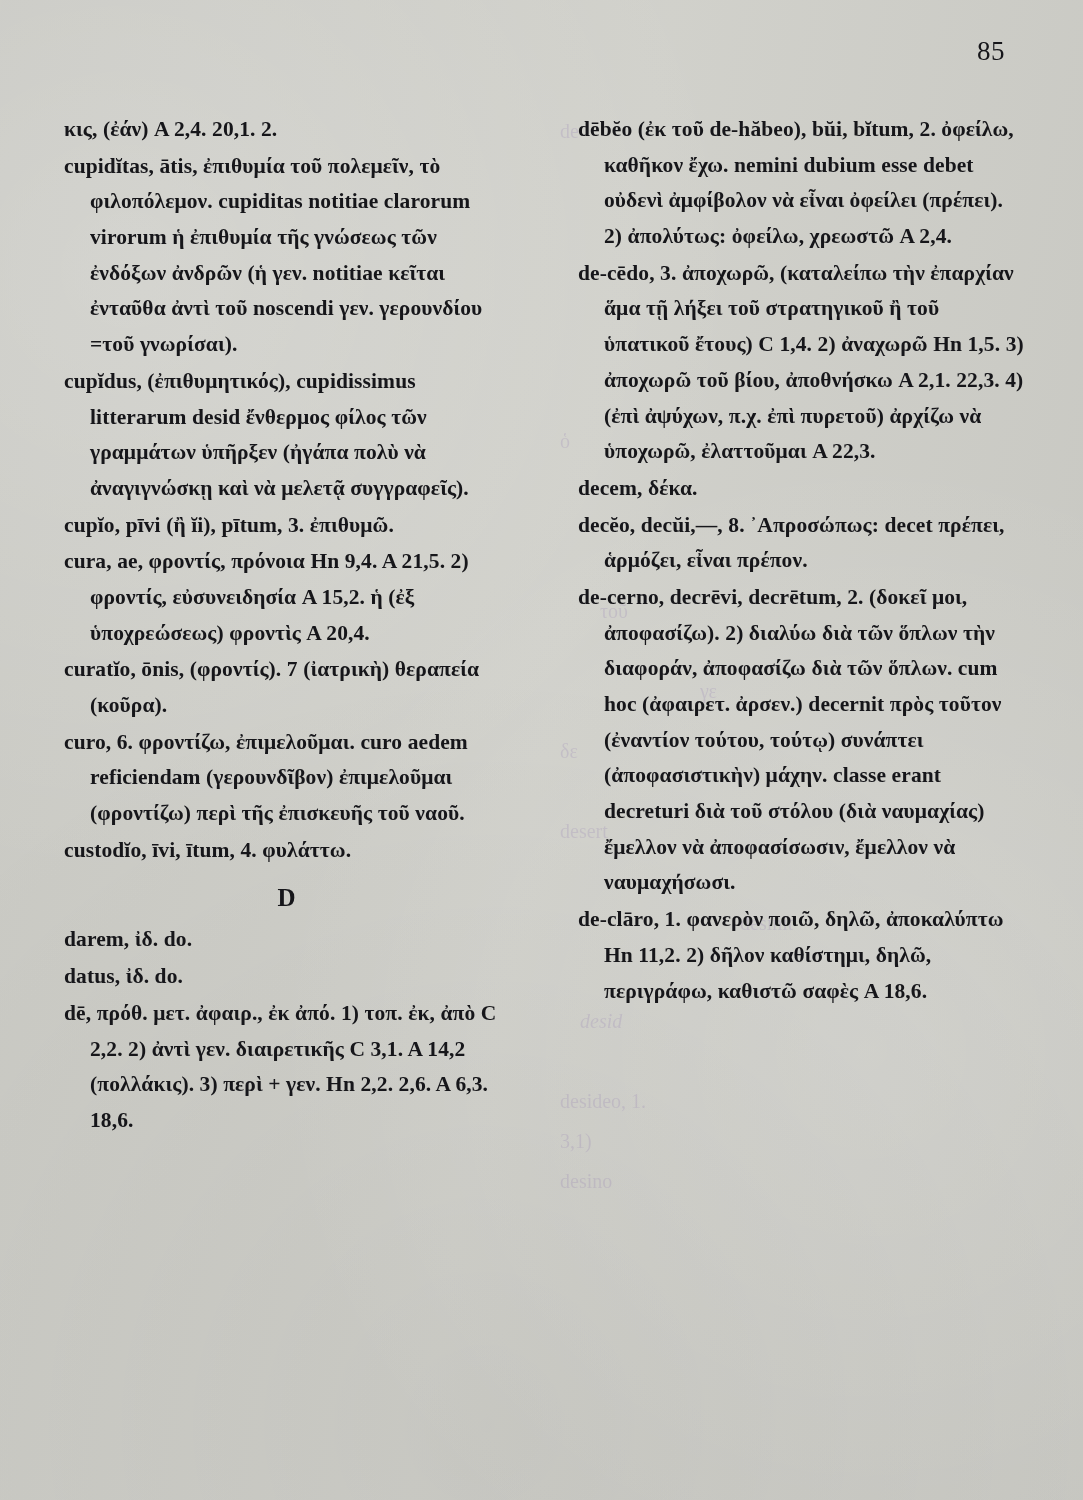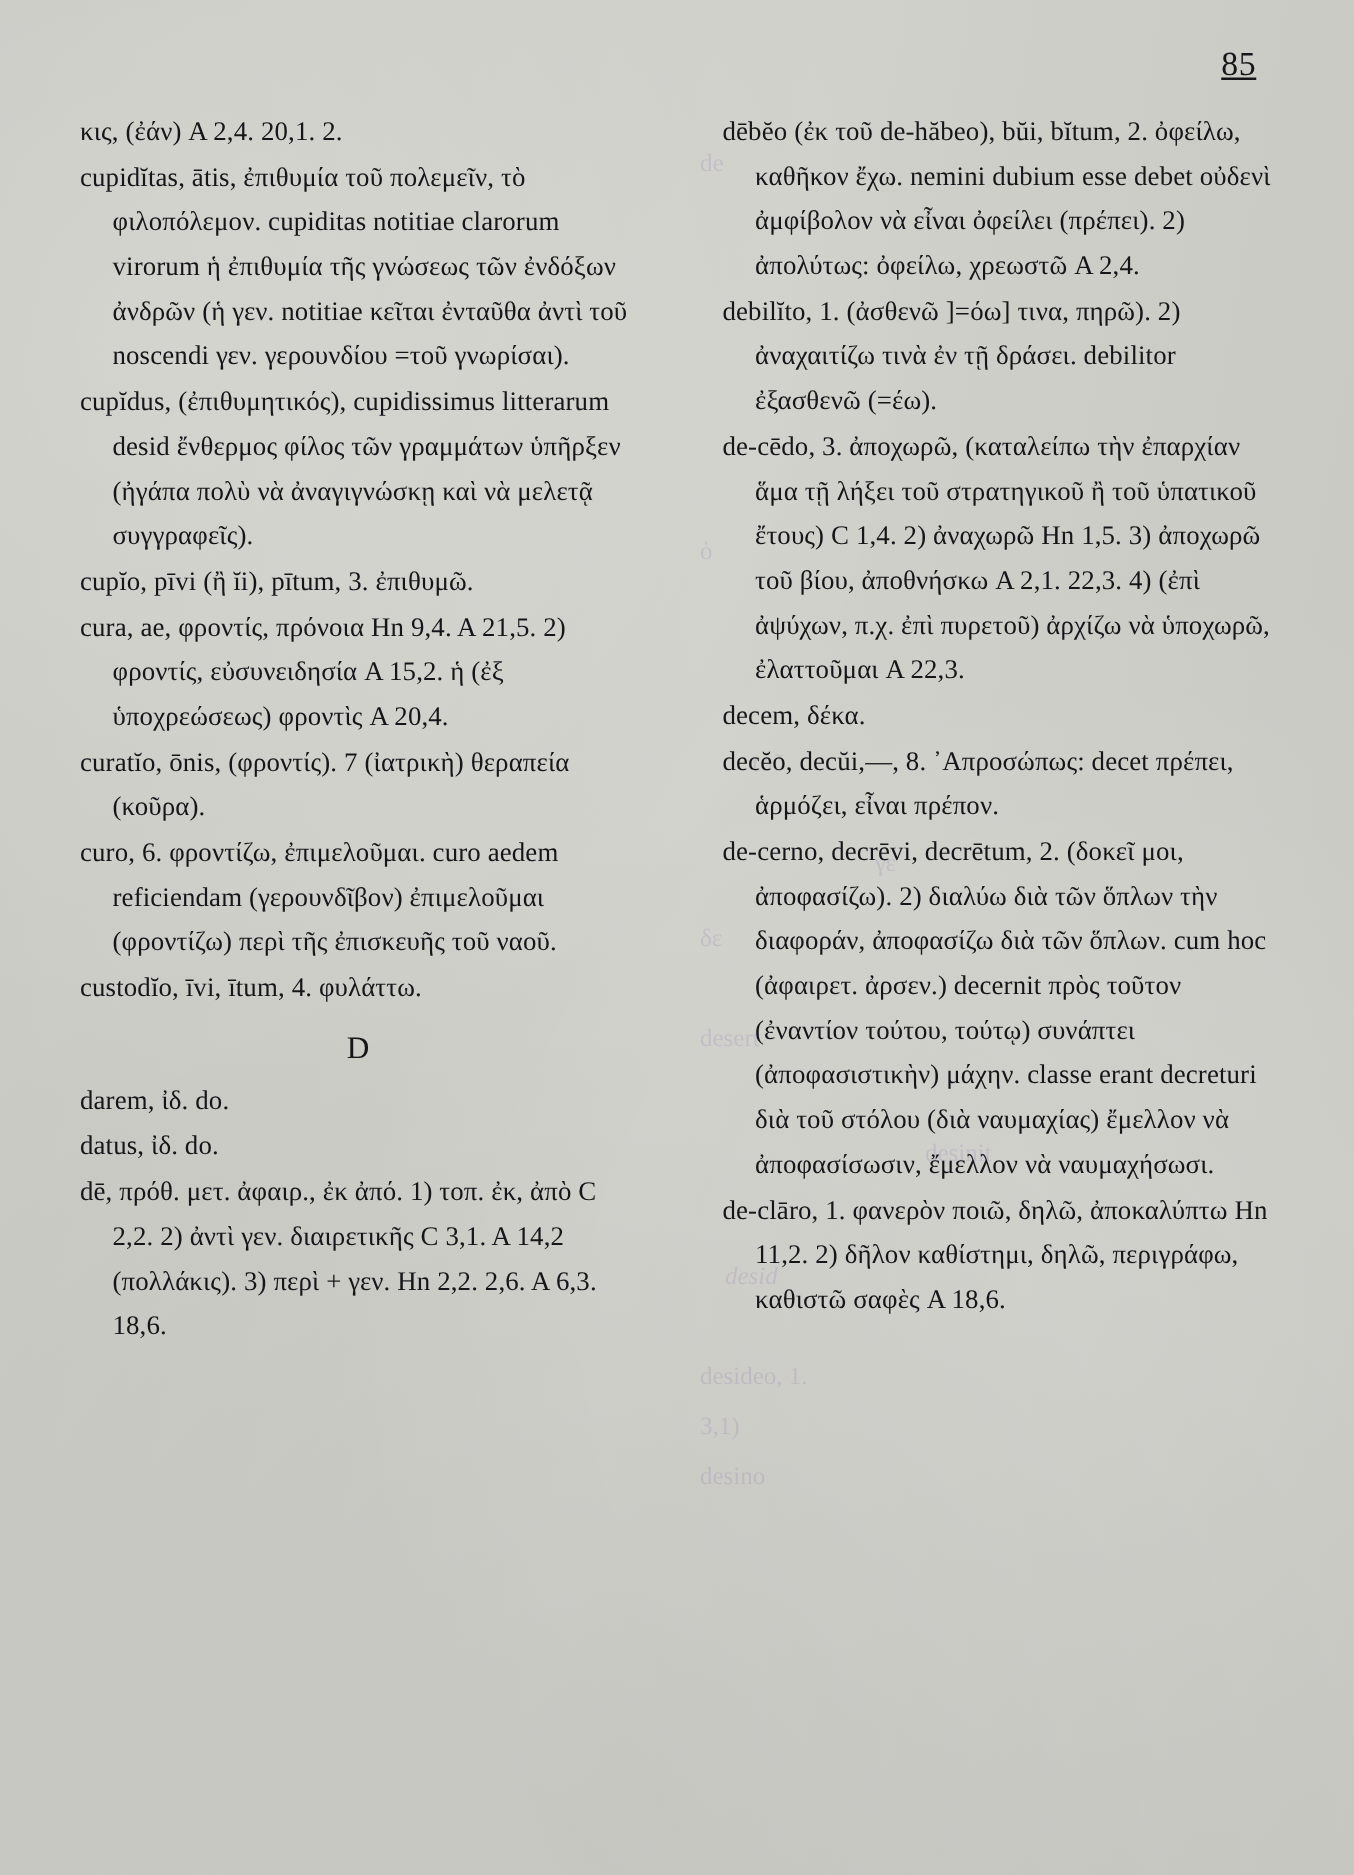--- a/index.html
+++ b/index.html
@@ -27,29 +27,29 @@
       radial-gradient(circle at 45% 95%, rgba(0,0,0,0.05), rgba(0,0,0,0) 50%),
       linear-gradient(100deg, rgba(0,0,0,0.03), rgba(255,255,255,0.04) 50%, rgba(0,0,0,0.04));
     pointer-events: none;
   }
   .folio {
     position: absolute;
     top: 36px;
     right: 78px;
     font-size: 27px;
     letter-spacing: 0.5px;
-    text-decoration: underline;
   }
   .columns {
     position: absolute;
-    top: 88px;
+    top: 112px;
     left: 64px;
     width: 960px;
     display: flex;
     gap: 68px;
+    font-weight: bold;
   }
   .col {
     width: 457px;
   }
   .entry {
     font-size: 21.5px;
     line-height: 1.66;
     margin: 0 0 1px 0;
     text-indent: 0;
     padding-left: 26px;
@@ -108,21 +108,20 @@
 
       <div class="section-letter">D</div>
 
       <p class="entry">darem, ἰδ. do.</p>
       <p class="entry">datus, ἰδ. do.</p>
       <p class="entry">dē, πρόθ. μετ. ἀφαιρ., ἐκ ἀπό. 1) τοπ. ἐκ, ἀπὸ C 2,2. 2) ἀντὶ γεν. διαιρετικῆς C 3,1. A 14,2 (πολλάκις). 3) περὶ + γεν. Hn 2,2. 2,6. A 6,3. 18,6.</p>
     </div>
 
     <div class="col">
       <p class="entry">dēbĕo (ἐκ τοῦ de-hăbeo), bŭi, bĭtum, 2. ὀφείλω, καθῆκον ἔχω. nemini dubium esse debet οὐδενὶ ἀμφίβολον νὰ εἶναι ὀφείλει (πρέπει). 2) ἀπολύτως: ὀφείλω, χρεωστῶ A 2,4.</p>
-      <p class="entry">debilĭto, 1. (ἀσθενῶ ]=όω] τινα, πηρῶ). 2) ἀναχαιτίζω τινὰ ἐν τῇ δράσει. debilitor ἐξασθενῶ (=έω).</p>
       <p class="entry">de-cēdo, 3. ἀποχωρῶ, (καταλείπω τὴν ἐπαρχίαν ἅμα τῇ λήξει τοῦ στρατηγικοῦ ἢ τοῦ ὑπατικοῦ ἔτους) C 1,4. 2) ἀναχωρῶ Hn 1,5. 3) ἀποχωρῶ τοῦ βίου, ἀποθνήσκω A 2,1. 22,3. 4) (ἐπὶ ἀψύχων, π.χ. ἐπὶ πυρετοῦ) ἀρχίζω νὰ ὑποχωρῶ, ἐλαττοῦμαι A 22,3.</p>
       <p class="entry">decem, δέκα.</p>
       <p class="entry">decĕo, decŭi,—, 8. ᾿Απροσώπως: decet πρέπει, ἁρμόζει, εἶναι πρέπον.</p>
       <p class="entry">de-cerno, decrēvi, decrētum, 2. (δοκεῖ μοι, ἀποφασίζω). 2) διαλύω διὰ τῶν ὅπλων τὴν διαφοράν, ἀποφασίζω διὰ τῶν ὅπλων. cum hoc (ἀφαιρετ. ἀρσεν.) decernit πρὸς τοῦτον (ἐναντίον τούτου, τούτῳ) συνάπτει (ἀποφασιστικὴν) μάχην. classe erant decreturi διὰ τοῦ στόλου (διὰ ναυμαχίας) ἔμελλον νὰ ἀποφασίσωσιν, ἔμελλον νὰ ναυμαχήσωσι.</p>
       <p class="entry">de-clāro, 1. φανερὸν ποιῶ, δηλῶ, ἀποκαλύπτω Hn 11,2. 2) δῆλον καθίστημι, δηλῶ, περιγράφω, καθιστῶ σαφὲς A 18,6.</p>
     </div>
 
   </div>
 </div>
 

